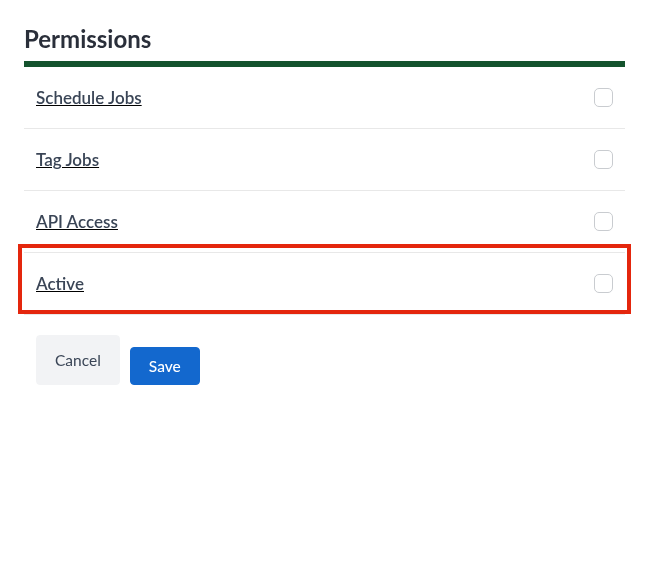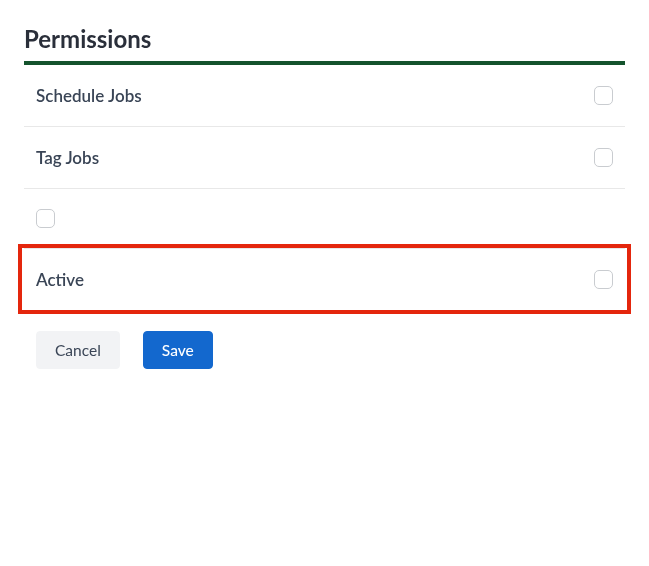--- a/index.html
+++ b/index.html
@@ -14,21 +14,22 @@
       height: 566px;
       padding: 24px;
     }
     .page-title {
       font-size: 24px;
       font-weight: 700;
       color: #2a2f3a;
       margin-bottom: 8px;
     }
     .permissions-list {
-      border-top: 4px solid #14532d;
+      border-top: 6px solid #14532d;
+      text-decoration: underline;
     }
     .permission-row {
       display: flex;
       align-items: center;
       justify-content: space-between;
       padding: 20px 12px 20px 12px;
       border-bottom: 1px solid #e8e8e8;
       position: relative;
     }
     .permission-label {
@@ -60,21 +61,21 @@
       width: 12px;
       height: 12px;
     }
     .highlight-box {
       position: absolute;
       border: 4px solid #e4260d;
       pointer-events: none;
     }
     .button-row {
       display: flex;
-      gap: 23px;
+      gap: 10px;
       margin-top: 20px;
       padding-left: 12px;
     }
     .btn {
       padding: 9px 18px;
       font-size: 15.5px;
       border-radius: 4px;
       cursor: pointer;
       border: 1px solid transparent;
       font-family: inherit;
@@ -82,20 +83,21 @@
     .btn-cancel {
       background: #f2f3f5;
       color: #3a4556;
       border-color: #f2f3f5;
     }
     .btn-save {
       background: #1368ce;
       color: #fff;
       border-color: #1368ce;
       font-weight: 500;
+      margin-top: 12px;
     }
     .list-wrapper {
       position: relative;
     }
   </style>
 </head>
 <body>
 
 <h1 class="page-title">Permissions</h1>
 
@@ -112,20 +114,21 @@
 
     <div class="permission-row">
       <span class="permission-label">Tag Jobs</span>
       <span class="checkbox">
         
       </span>
     </div>
 
 
     <div class="permission-row">
+      <span class="permission-label">API Access</span>
       <span class="checkbox">
         
       </span>
     </div>
 
     <div class="permission-row">
       <span class="permission-label">Active</span>
       <span class="checkbox">
         
       </span>

